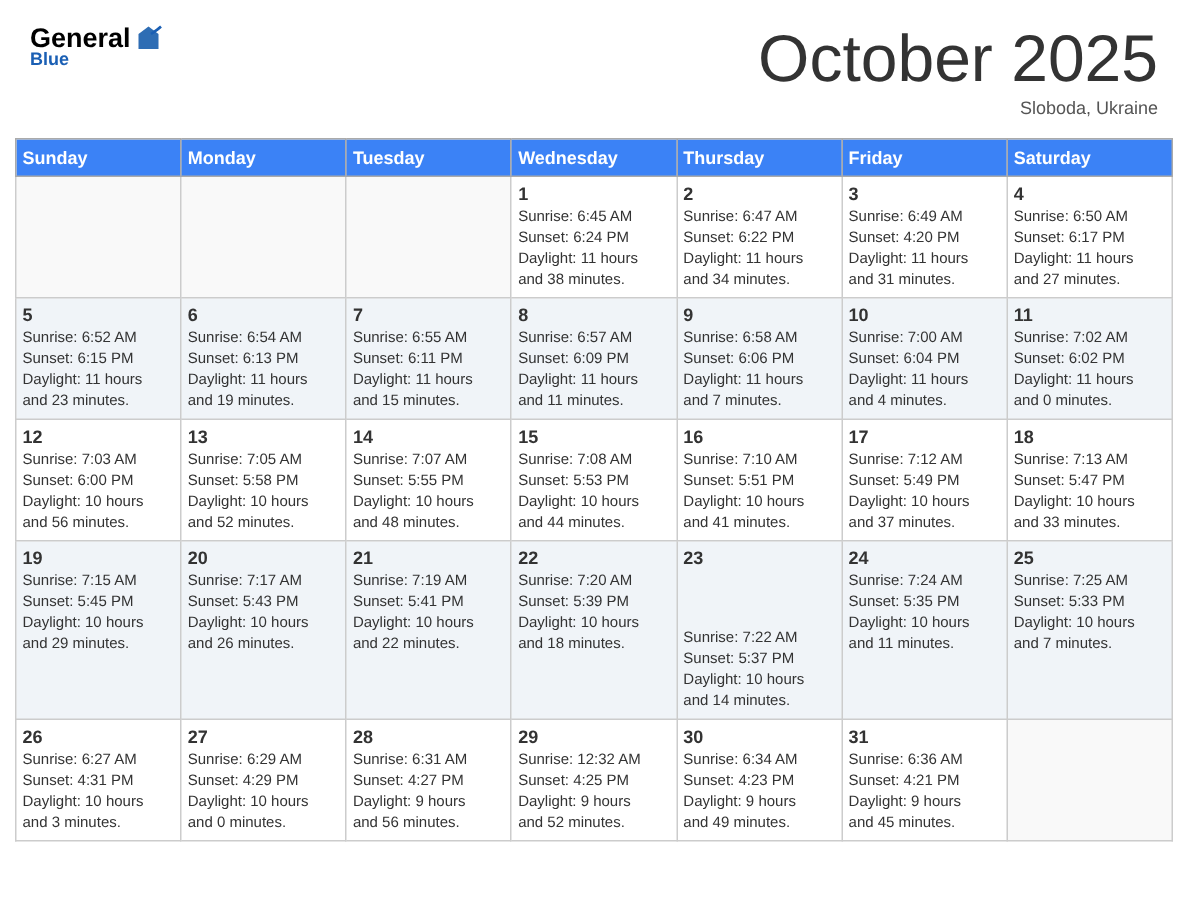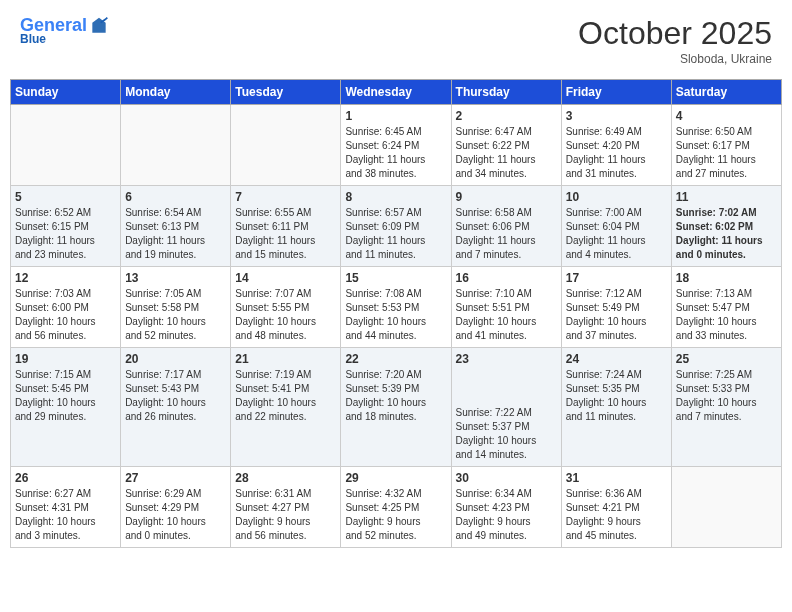--- a/index.html
+++ b/index.html
@@ -17,50 +17,50 @@
       margin-bottom: 8px;
       padding: 5px 10px;
     }
     .logo {
       display: flex;
       align-items: center;
     }
     .logo-text-general {
       font-size: 18px;
       font-weight: bold;
-      color: #3b82f6;
+      color: #000000;
     }
     .logo-text-blue {
       font-size: 12px;
       font-weight: bold;
       color: #1a5fb4;
     }
     .logo-icon {
       width: 20px;
       height: 20px;
       margin-left: 2px;
     }
     .title-area {
       text-align: right;
     }
     .month-title {
-      font-size: 32px;
+      font-size: 44px;
       color: #333;
       font-weight: normal;
     }
     .location {
       font-size: 12px;
       color: #555;
     }
     .calendar {
       width: 100%;
       border-collapse: collapse;
     }
     .calendar th {
-      background-color: #1d4ed8;
+      background-color: #3b82f6;
       color: white;
       padding: 5px 4px;
       font-size: 12px;
       font-weight: bold;
       text-align: left;
       border: 1px solid #aaa;
     }
     .calendar td {
       vertical-align: top;
       border: 1px solid #ccc;
@@ -195,21 +195,21 @@
         </td>
         <td>
           <div class="day-number">10</div>
           <div class="day-info" style="white-space: pre-line;">Sunrise: 7:00 AM
 Sunset: 6:04 PM
 Daylight: 11 hours
 and 4 minutes.</div>
         </td>
         <td>
           <div class="day-number">11</div>
-          <div class="day-info" style="white-space: pre-line; font-weight: bold;">Sunrise: 7:02 AM
+          <div class="day-info" style="white-space: pre-line;">Sunrise: 7:02 AM
 Sunset: 6:02 PM
 Daylight: 11 hours
 and 0 minutes.</div>
         </td>
       </tr>
       <tr>
         <td>
           <div class="day-number">12</div>
           <div class="day-info" style="white-space: pre-line;">Sunrise: 7:03 AM
 Sunset: 6:00 PM
@@ -327,21 +327,21 @@
         </td>
         <td>
           <div class="day-number">28</div>
           <div class="day-info" style="white-space: pre-line;">Sunrise: 6:31 AM
 Sunset: 4:27 PM
 Daylight: 9 hours
 and 56 minutes.</div>
         </td>
         <td>
           <div class="day-number">29</div>
-          <div class="day-info" style="white-space: pre-line;">Sunrise: 4:32 AM
+          <div class="day-info" style="white-space: pre-line;">Sunrise: 12:32 AM
 Sunset: 4:25 PM
 Daylight: 9 hours
 and 52 minutes.</div>
         </td>
         <td>
           <div class="day-number">30</div>
           <div class="day-info" style="white-space: pre-line;">Sunrise: 6:34 AM
 Sunset: 4:23 PM
 Daylight: 9 hours
 and 49 minutes.</div>

